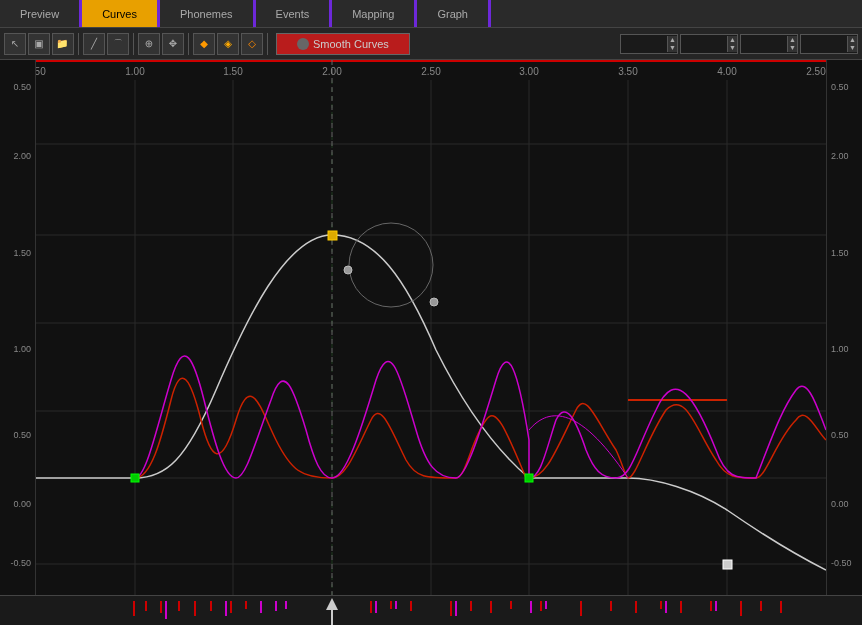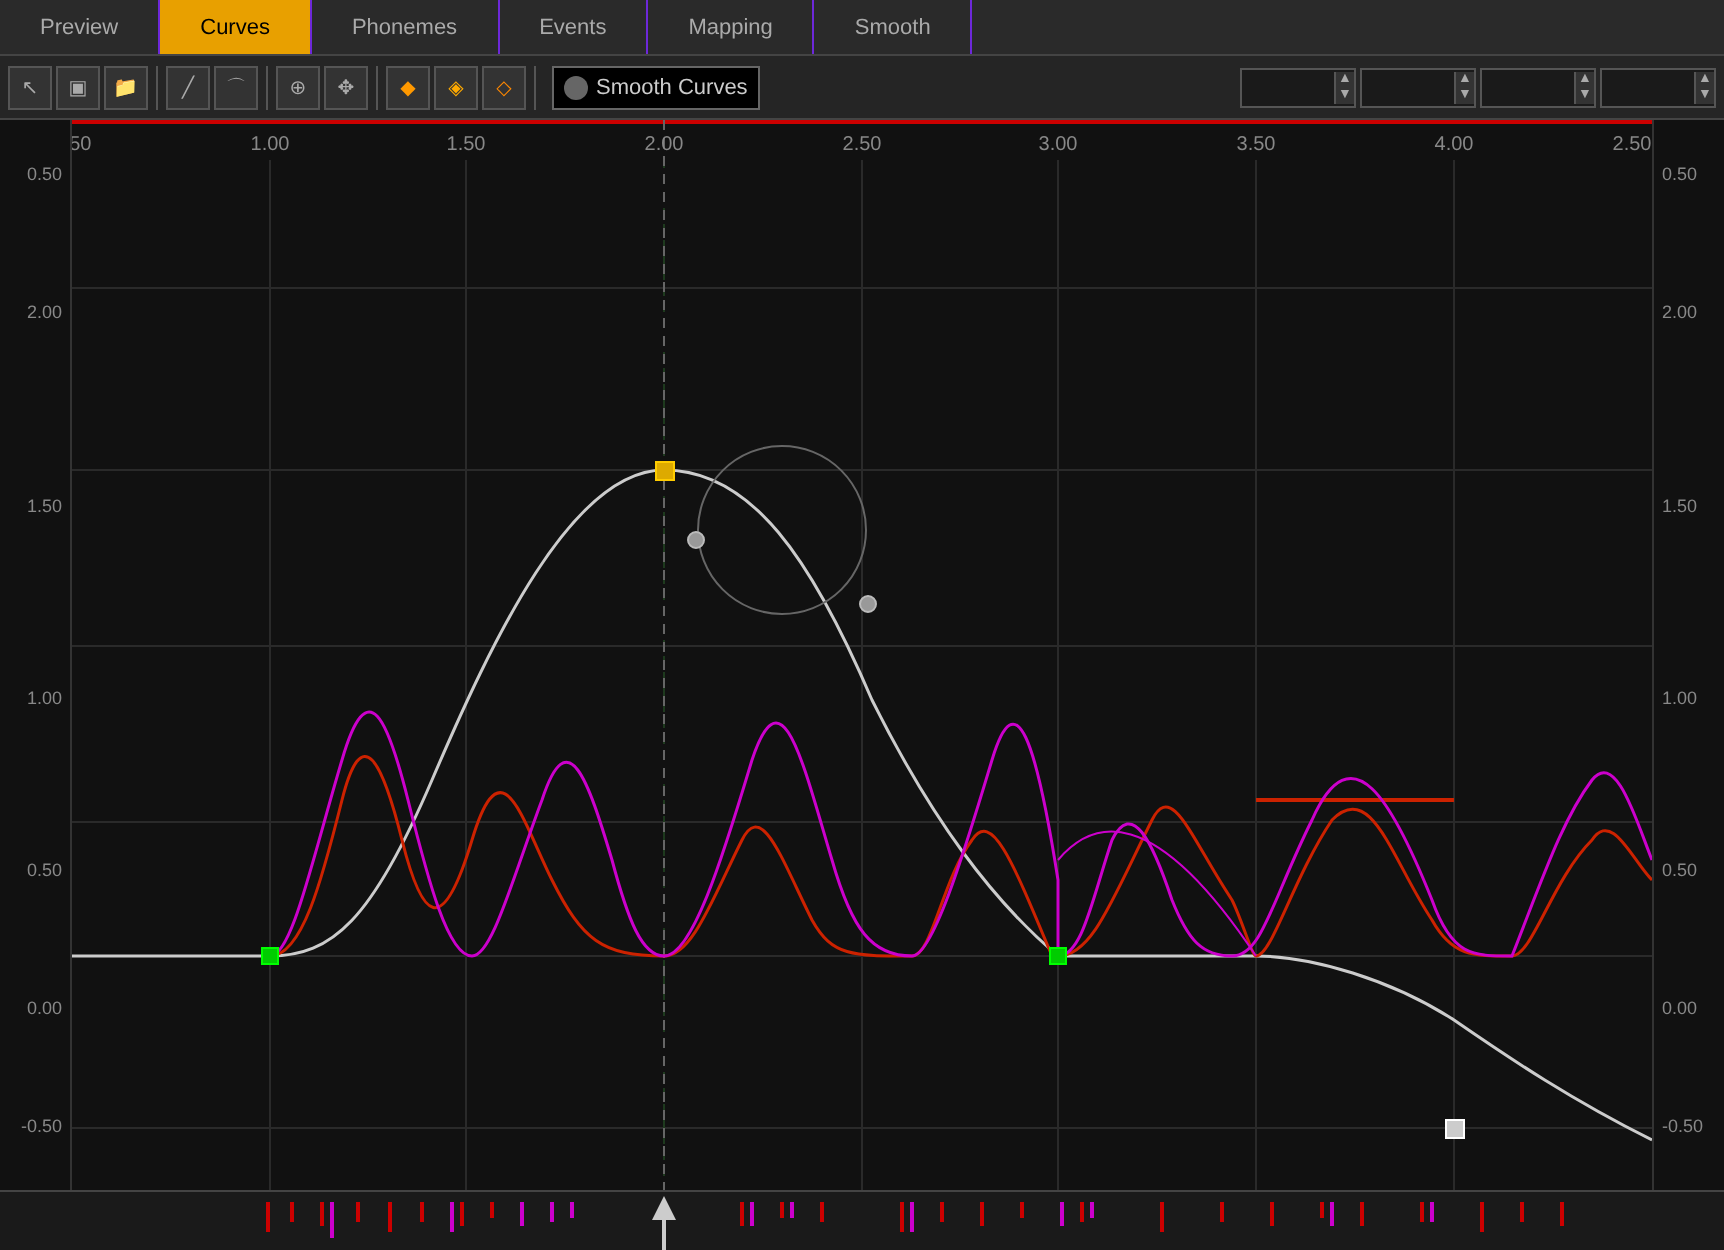--- a/index.html
+++ b/index.html
@@ -10,21 +10,21 @@
       display: flex;
       background: #2a2a2a;
       height: 28px;
       border-bottom: 1px solid #444;
     }
     .tab {
       padding: 6px 20px;
       cursor: pointer;
       color: #aaa;
       font-size: 11px;
-      border-right: 1px solid #6d28d9;
+      border-right: 3px solid #6d28d9;
       display: flex;
       align-items: center;
       background: #2a2a2a;
     }
     .tab.active {
       background: #e8a000;
       color: #000;
       font-weight: normal;
     }
 
@@ -42,24 +42,24 @@
       width: 22px; height: 22px;
       background: #333;
       border: 1px solid #555;
       cursor: pointer;
       display: flex; align-items: center; justify-content: center;
       color: #aaa;
       font-size: 10px;
     }
     .tool-separator { width: 1px; height: 22px; background: #555; margin: 0 2px; }
     .smooth-btn {
-      background: #000000;
+      background: #b91c1c;
       border: 1px solid #666;
       color: #ccc;
-      padding: 3px 5px;
+      padding: 3px 20px;
       font-size: 11px;
       cursor: pointer;
       height: 22px;
       display: flex; align-items: center;
       margin-left: 4px;
     }
     .smooth-icon { width: 12px; height: 12px; margin-right: 4px; background: #666; border-radius: 50%; }
 
     
     .num-inputs {
@@ -159,21 +159,21 @@
   </style>
 </head>
 <body>
 
 <div id="tab-bar">
   <div class="tab">Preview</div>
   <div class="tab active">Curves</div>
   <div class="tab">Phonemes</div>
   <div class="tab">Events</div>
   <div class="tab">Mapping</div>
-  <div class="tab">Smooth</div>
+  <div class="tab">Graph</div>
 </div>
 
 <div id="toolbar">
 
   <div class="tool-btn">↖</div>
   <div class="tool-btn">▣</div>
   <div class="tool-btn">📁</div>
   <div class="tool-separator"></div>
   <div class="tool-btn">╱</div>
   <div class="tool-btn">⌒</div>

